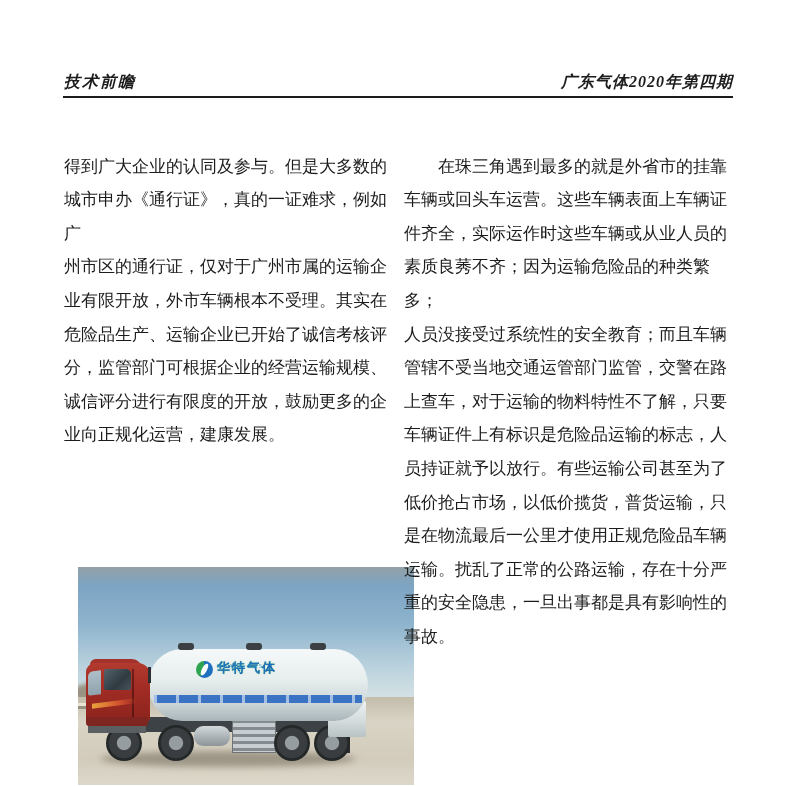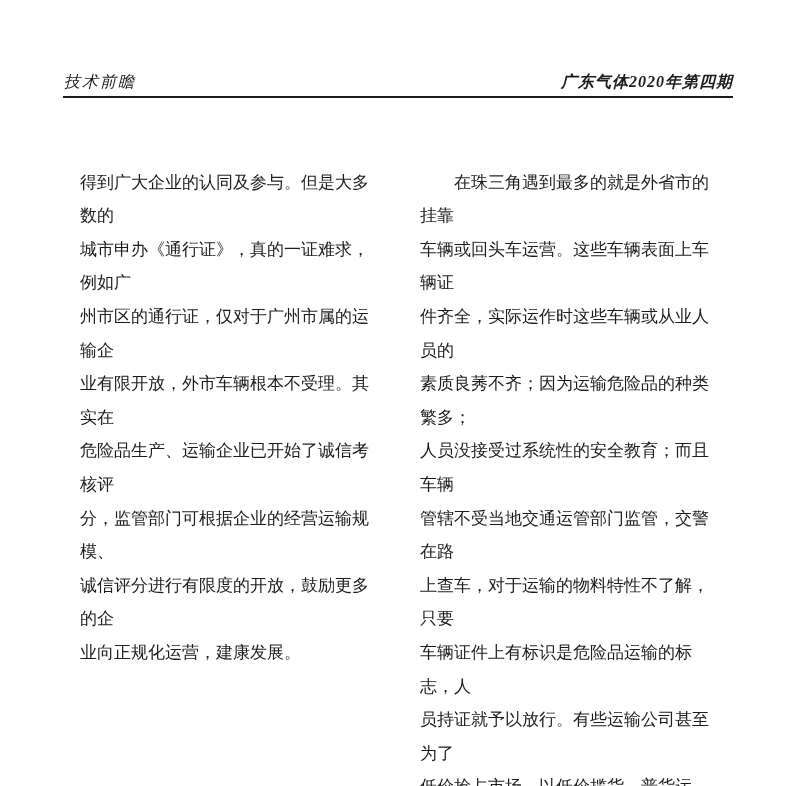--- a/index.html
+++ b/index.html
@@ -1,28 +1,28 @@
 <!DOCTYPE html>
 <html><head>
 <meta charset="utf-8">
 <style>
   html,body{margin:0;padding:0;}
   body{
     width:792px;height:786px;background:#ffffff;position:relative;overflow:hidden;
     font-family:"Liberation Serif","DejaVu Serif",serif;color:#1c1c1c;
   }
   
-  .hdr-left{position:absolute;left:64px;top:72px;font-size:16px;font-weight:normal;font-style:italic;letter-spacing:2px;}
+  .hdr-left{position:absolute;left:64px;top:72px;font-size:16px;font-weight:bold;font-style:italic;letter-spacing:2px;}
   .hdr-right{position:absolute;right:59px;top:72px;font-size:16px;font-weight:bold;font-style:italic;letter-spacing:1px;text-align:right;}
   .hdr-rule{position:absolute;left:63px;top:96px;width:670px;height:2px;background:#1b1b1b;}
   
   .col{position:absolute;top:116px;font-size:17px;line-height:33.6px;white-space:pre-line;text-align:left;}
   .col-left{left:64px;width:328px;}
   .col-right{left:404px;width:334px;}
-  .para{margin:16px;}
+  .para{margin:0;}
   
   .photo{position:relative;width:308px;height:218px;margin:14px 0 14px 14px;overflow:hidden;background:#cfdfe6;padding-left:28px;}
   .photo *{position:absolute;}
   .sky{left:0;top:0;width:100%;height:132px;
     background:linear-gradient(180deg,#93a1a7 0%,#7da4c3 14%,#8db3cd 42%,#b9d1dd 75%,#d5e2e4 100%);}
   .ground{left:0;top:130px;width:100%;height:88px;
     background:linear-gradient(180deg,#c3bcab 0%,#d9d4c5 28%,#d3ccbc 70%,#dcd8ca 100%);}
   .hills{left:-6px;top:114px;width:96px;height:22px;background:#8d7f6b;border-radius:50% 60% 40% 40%;filter:blur(2px);opacity:.8;}
   .guardrail{left:0;top:136px;width:46px;height:3px;background:#e9e4d6;box-shadow:0 3px 0 rgba(90,80,60,.45);}
   .truck-shadow{left:22px;top:184px;width:256px;height:16px;background:rgba(70,62,48,.38);border-radius:50%;filter:blur(3px);}

